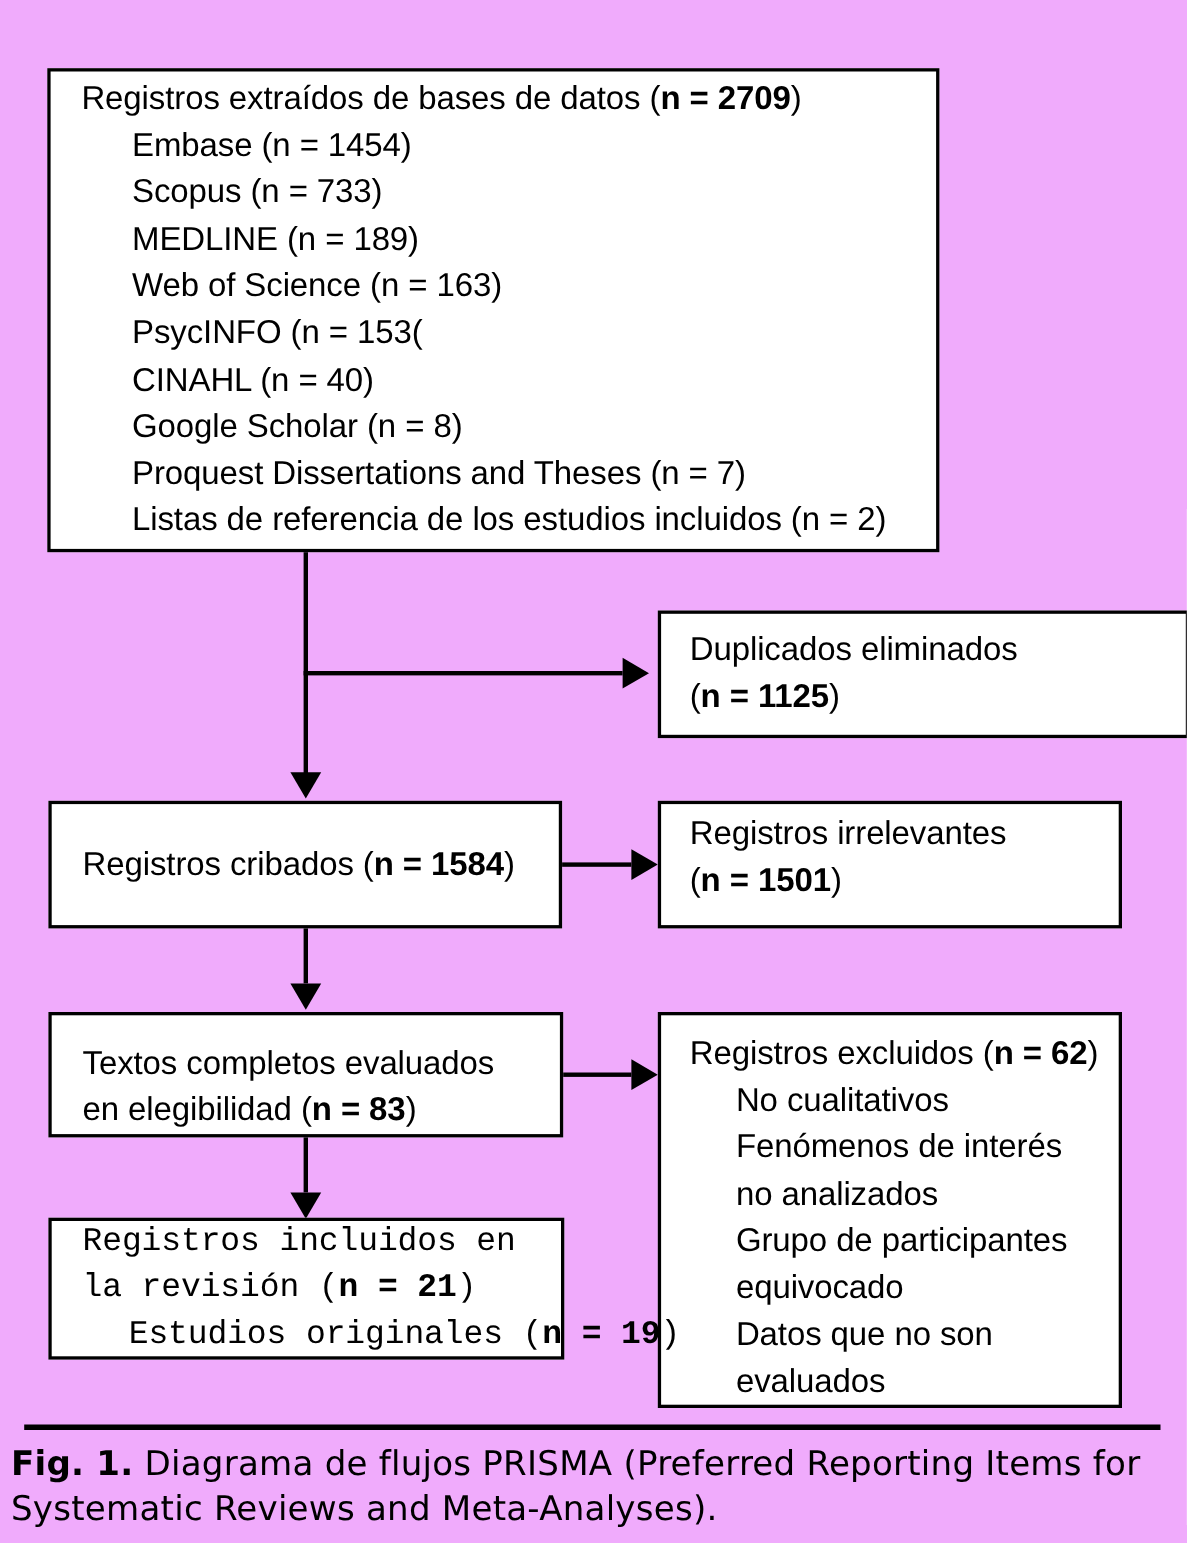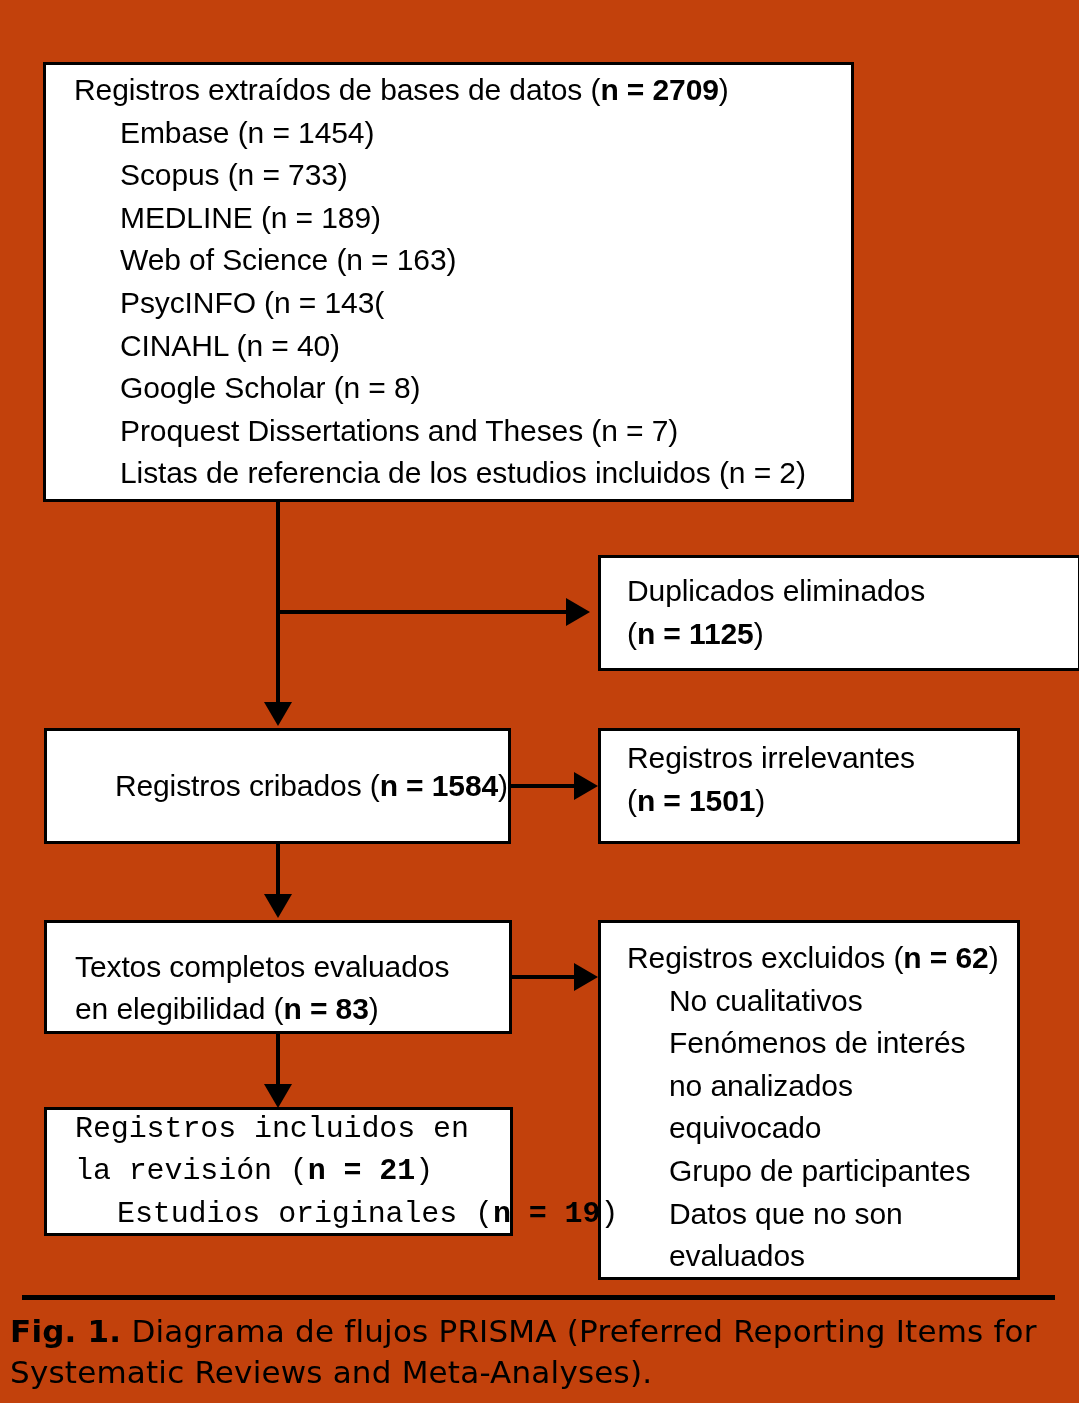--- a/index.html
+++ b/index.html
@@ -8,21 +8,21 @@
     background: #ffffff;
   }
   body {
     font-family: "Liberation Sans", sans-serif;
     color: #000000;
   }
   #page {
     position: relative;
     width: 1079px;
     height: 1403px;
-    background: #c2410c;
+    background: #f0abfc;
     overflow: hidden;
   }
 
   
   .box {
     position: absolute;
     box-sizing: border-box;
     border: 3px solid #000000;
     background: #ffffff;
     display: flex;
@@ -94,39 +94,39 @@
 <div id="page">
 
   <div class="box" id="box-identification" style="left:43px; top:62px; width:811px; height:440px; padding:18px 0 18px 28px;">
 
     <div class="line"><span>Registros extraídos de bases de datos (</span><b>n = 2709</b><span>)</span></div>
 
     <div class="line indent1">Embase (n = 1454)</div>
     <div class="line indent1">Scopus (n = 733)</div>
     <div class="line indent1">MEDLINE (n = 189)</div>
     <div class="line indent1">Web of Science (n = 163)</div>
-    <div class="line indent1">PsycINFO (n = 143(</div>
+    <div class="line indent1">PsycINFO (n = 153(</div>
     <div class="line indent1">CINAHL (n = 40)</div>
     <div class="line indent1">Google Scholar (n = 8)</div>
     <div class="line indent1">Proquest Dissertations and Theses (n = 7)</div>
     <div class="line indent1">Listas de referencia de los estudios incluidos (n = 2)</div>
   </div>
 
   <div class="vline" style="left:276px; top:502px; height:202px;"></div>
   <div class="arrow-down" style="left:264px; top:702px;"></div>
 
   <div class="hline" style="left:276px; top:610px; width:290px;"></div>
   <div class="arrow-right" style="left:566px; top:598px;"></div>
 
   <div class="box" id="box-duplicates" style="left:598px; top:555px; width:483px; height:116px; padding:0 0 0 26px;">
     <div class="line">Duplicados eliminados</div>
     <div class="line"><span>(</span><b>n = 1125</b><span>)</span></div>
   </div>
 
-  <div class="box" id="box-screened" style="left:44px; top:728px; width:467px; height:116px; padding:0 0 0 28px;align-items:flex-end;">
+  <div class="box" id="box-screened" style="left:44px; top:728px; width:467px; height:116px; padding:0 0 0 28px;">
     <div class="line"><span>Registros cribados (</span><b>n = 1584</b><span>)</span></div>
   </div>
 
   <div class="hline" style="left:511px; top:784px; width:63px;"></div>
   <div class="arrow-right" style="left:574px; top:772px;"></div>
 
   <div class="box" id="box-irrelevant" style="left:598px; top:728px; width:422px; height:116px; padding:0 0 13px 26px;">
     <div class="line">Registros irrelevantes</div>
     <div class="line"><span>(</span><b>n = 1501</b><span>)</span></div>
   </div>
@@ -140,22 +140,22 @@
   </div>
 
   <div class="hline" style="left:512px; top:975px; width:62px;"></div>
   <div class="arrow-right" style="left:574px; top:963px;"></div>
 
   <div class="box" id="box-excluded" style="left:598px; top:920px; width:422px; height:360px; padding:14px 0 14px 26px; justify-content:flex-start;">
     <div class="line"><span>Registros excluidos (</span><b>n = 62</b><span>)</span></div>
     <div class="line indent-small">No cualitativos</div>
     <div class="line indent-small">Fenómenos de interés</div>
     <div class="line indent-small">no analizados</div>
+    <div class="line indent-small">Grupo de participantes</div>
     <div class="line indent-small">equivocado</div>
-    <div class="line indent-small">Grupo de participantes</div>
     <div class="line indent-small">Datos que no son</div>
     <div class="line indent-small">evaluados</div>
   </div>
 
   <div class="vline" style="left:276px; top:1034px; height:50px;"></div>
   <div class="arrow-down" style="left:264px; top:1084px;"></div>
 
   <div class="box" id="box-included" style="left:44px; top:1107px; width:469px; height:129px; padding:0 12px 0 28px;font-family:Liberation Mono, monospace;">
     <div class="line">Registros incluidos en</div>
     <div class="line"><span>la revisión (</span><b>n = 21</b><span>)</span></div>

